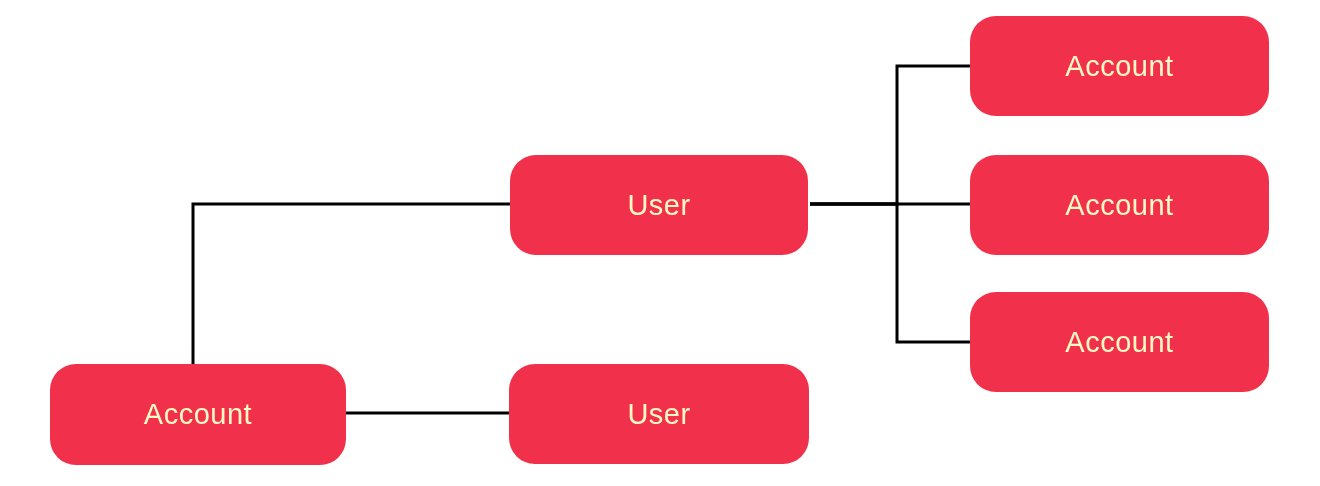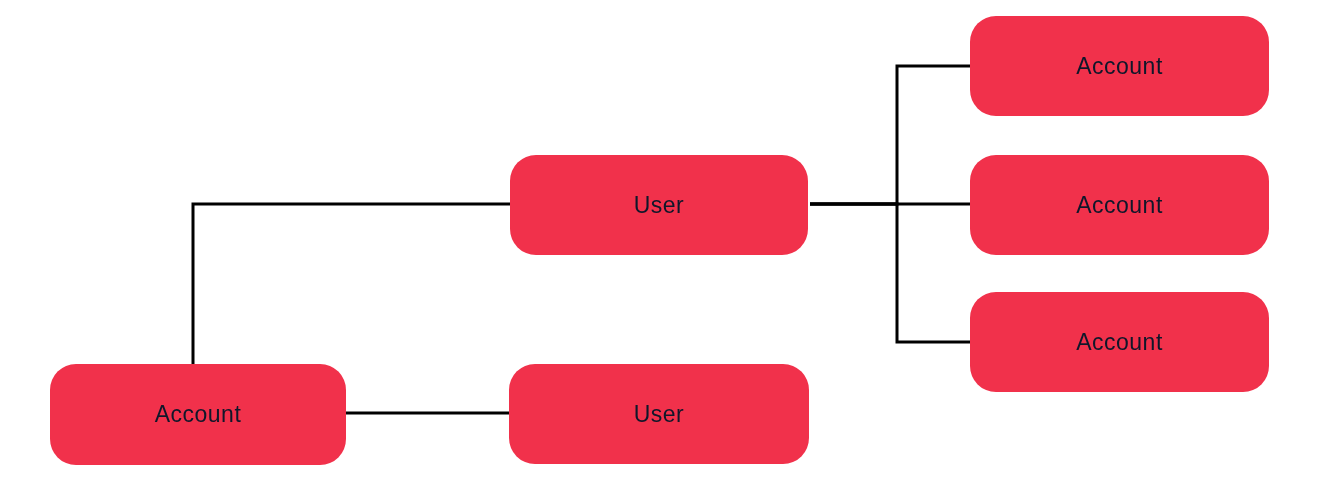--- a/index.html
+++ b/index.html
@@ -33,22 +33,22 @@
   .node {
     position: absolute;
     background: #f1314b;
     border-radius: 26px;
     display: flex;
     align-items: center;
     justify-content: center;
     box-sizing: border-box;
   }
   .node .label {
-    color: #0f172a;
-    font-size: 23px;
+    color: #fef9c3;
+    font-size: 29px;
     font-weight: 400;
     letter-spacing: 0.5px;
     line-height: 1;
     user-select: none;
   }
 </style>
 </head>
 <body>
 
 <div class="canvas">

